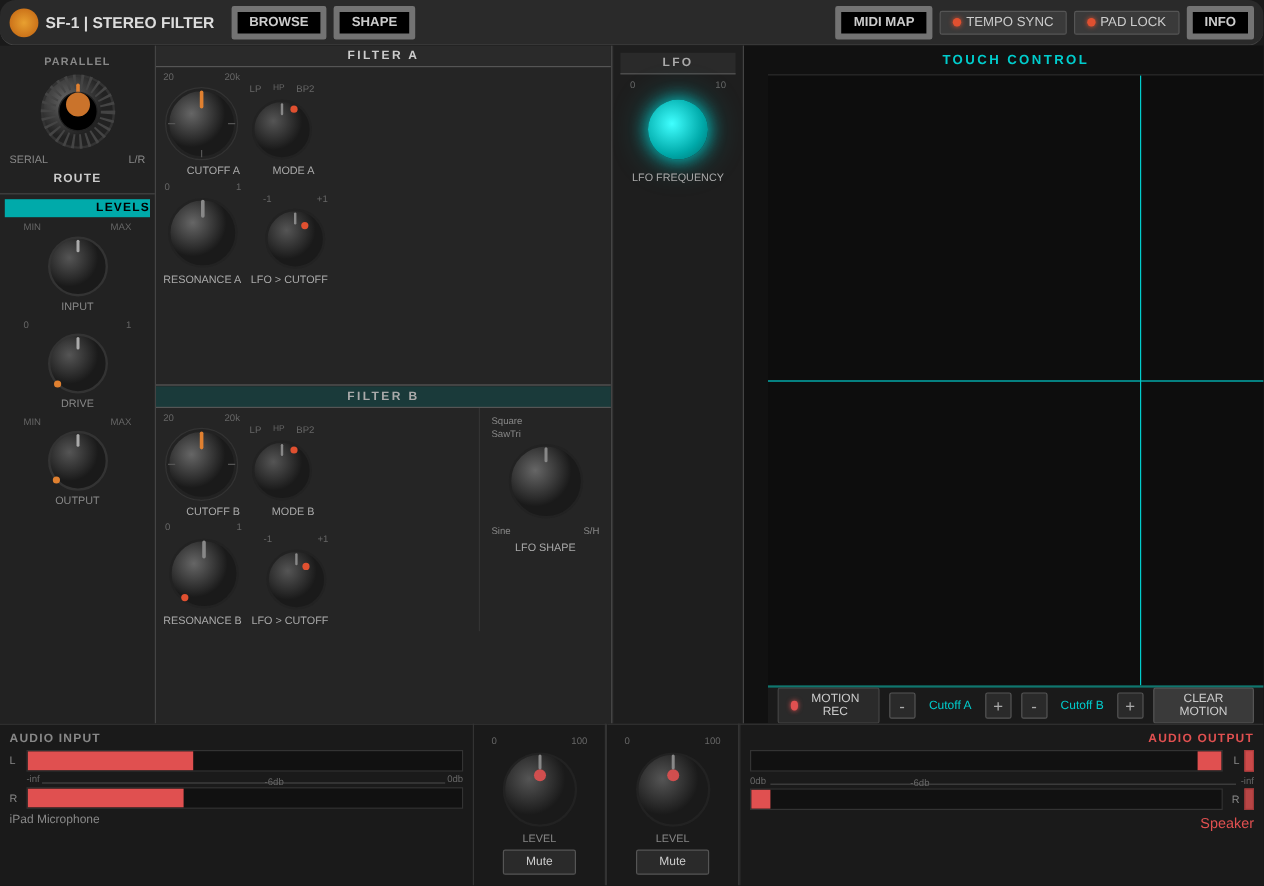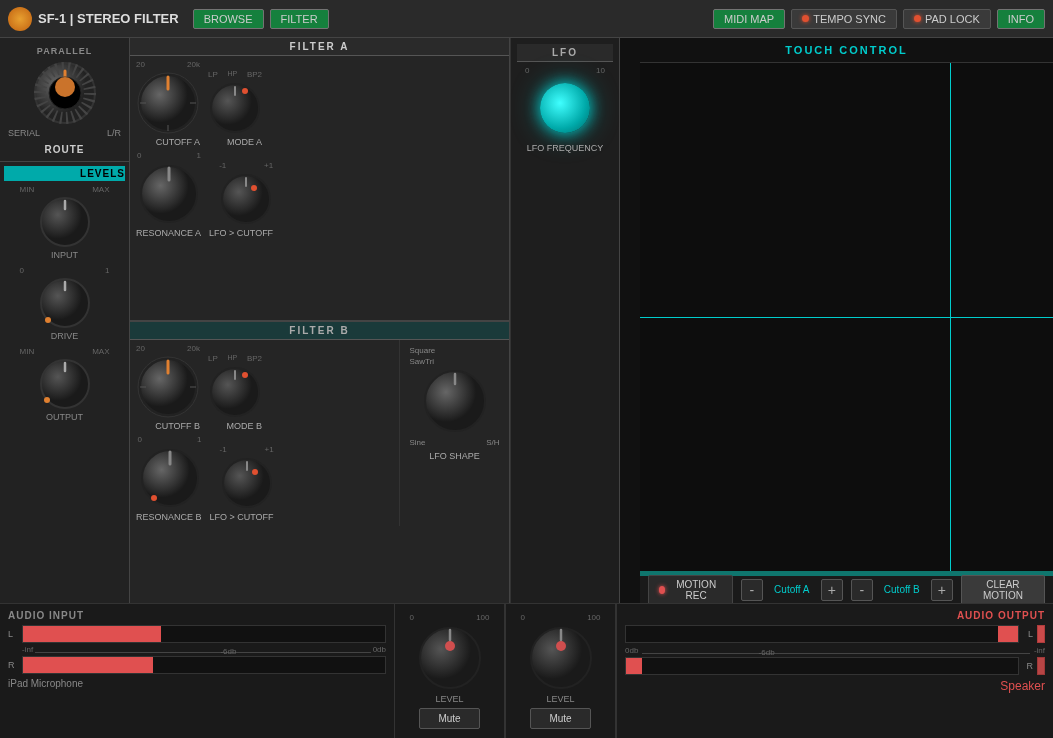--- a/index.html
+++ b/index.html
@@ -15,41 +15,43 @@
 
     
     .top-bar {
       display: flex;
       align-items: center;
       background: #2a2a2a;
       border-bottom: 1px solid #444;
       padding: 4px 8px;
       gap: 6px;
       height: 38px;
+      border-radius: 13px;
     }
     .app-logo {
       width: 24px; height: 24px;
       background: radial-gradient(circle, #e8a030, #c06010);
       border-radius: 50%;
       flex-shrink: 0;
     }
     .app-title {
       color: #ddd;
       font-size: 13px;
       font-weight: bold;
       margin-right: 8px;
     }
     .top-btn {
-      background: #15803d;
-      border: 1px solid #737373;
+      background: #000000;
+      border: 5px solid #737373;
       color: #ccc;
       padding: 3px 10px;
       font-size: 11px;
       cursor: pointer;
       border-radius: 2px;
+      font-weight: bold;
     }
     .preset-name {
       background: #c05040;
       border: 1px solid #e06050;
       color: #fff;
       padding: 3px 10px;
       font-size: 11px;
       width: 160px;
       text-align: center;
       border-radius: 2px;
@@ -192,21 +194,21 @@
       flex: 1;
       position: relative;
       background: #0d0d0d;
     }
 
     
     .motion-bar {
       display: flex;
       align-items: center;
       background: #1a1a1a;
-      border-top: 5px solid #0f766e;
+      border-top: 2px solid #0f766e;
       padding: 4px 8px;
       gap: 8px;
       height: 32px;
     }
     .motion-rec-btn {
       display: flex;
       align-items: center;
       gap: 5px;
       background: #2a2a2a;
       border: 1px solid #444;
@@ -322,21 +324,21 @@
       width: 1053px;
     }
   </style>
 </head>
 <body>
 
 <div class="top-bar">
   <div class="app-logo"></div>
   <span class="app-title">SF-1 | STEREO FILTER</span>
   <button class="top-btn">BROWSE</button>
-  <button class="top-btn">FILTER</button>
+  <button class="top-btn">SHAPE</button>
   <span class="spacer"></span>
   <button class="top-btn">MIDI MAP</button>
   <div class="top-btn-led">
     <div class="led-dot"></div>
     <span>TEMPO SYNC</span>
   </div>
   <div class="top-btn-led">
     <div class="led-dot"></div>
     <span>PAD LOCK</span>
   </div>

